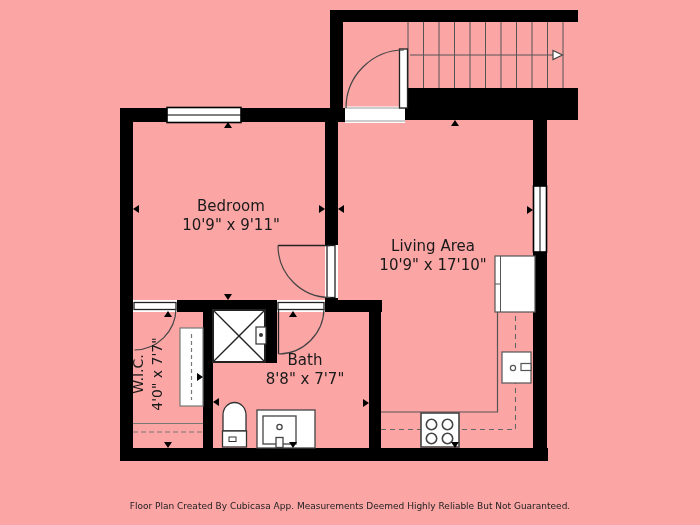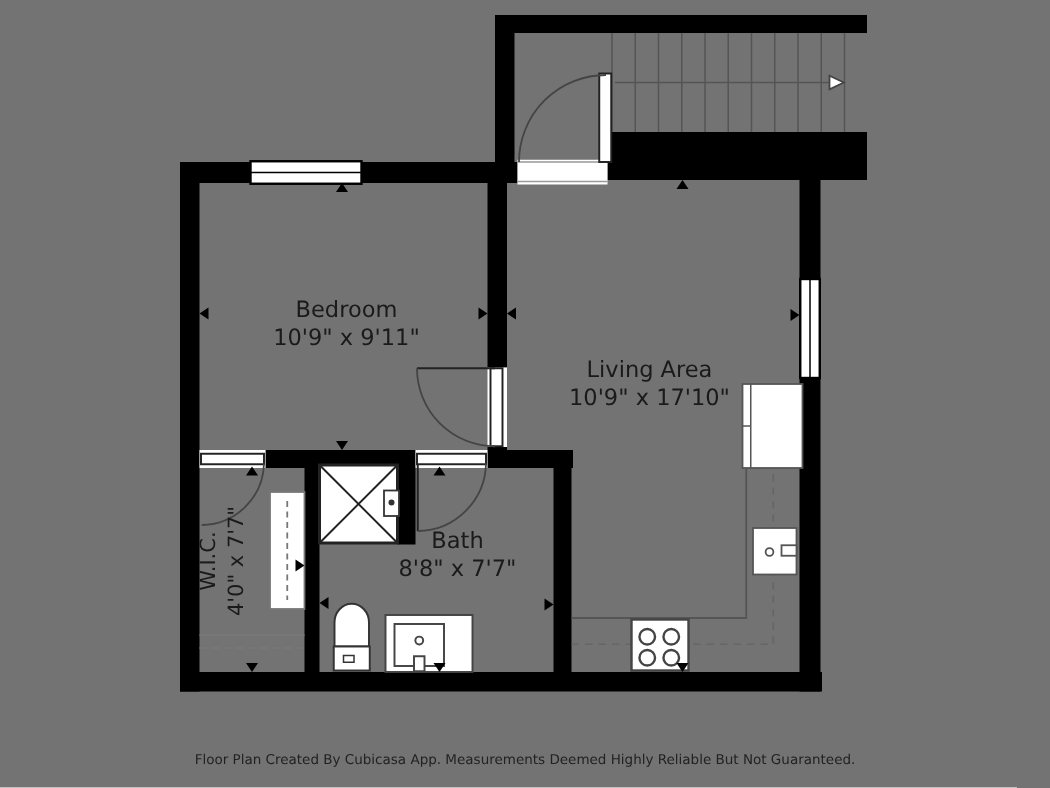--- a/index.html
+++ b/index.html
@@ -1,16 +1,16 @@
 <!DOCTYPE html>
 <html><head>
 <meta charset="utf-8">
 <style>
   html,body{margin:0;padding:0;background:#ffffff;}
-  .canvas{position:relative;width:700px;height:525px;background:#737373;overflow:hidden;
+  .canvas{position:relative;width:700px;height:525px;background:#fca5a5;overflow:hidden;
           font-family:"DejaVu Sans",sans-serif;}
   svg{display:block;}
   .wall{fill:#000;stroke:none;}
   .opening{fill:#fff;stroke:none;}
   .fix{fill:#fff;stroke:#444;stroke-width:1.3;}
   .fixlight{fill:#fff;stroke:#777;stroke-width:1.2;}
   .arc{fill:none;stroke:#444;stroke-width:1.2;}
   .leaf{fill:#fff;stroke:#222;stroke-width:1.3;}
   .tread{stroke:#555;stroke-width:1;}
   .marker{fill:#000;stroke:none;}

